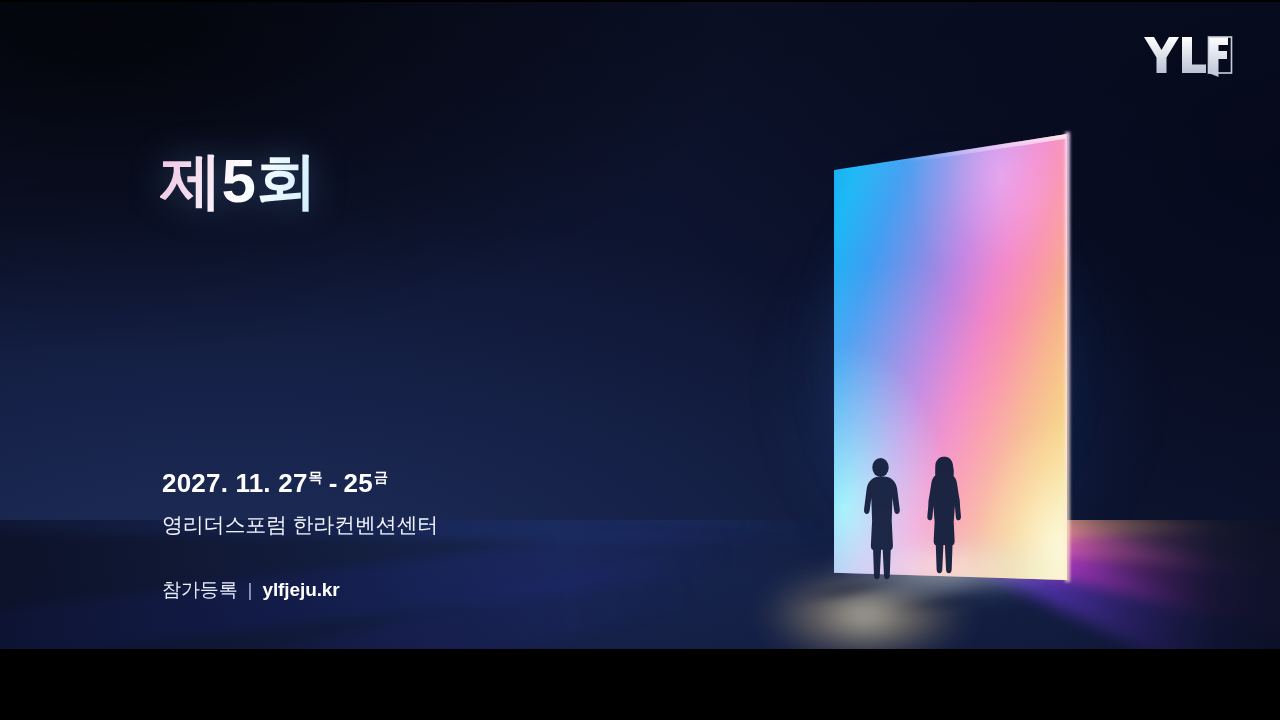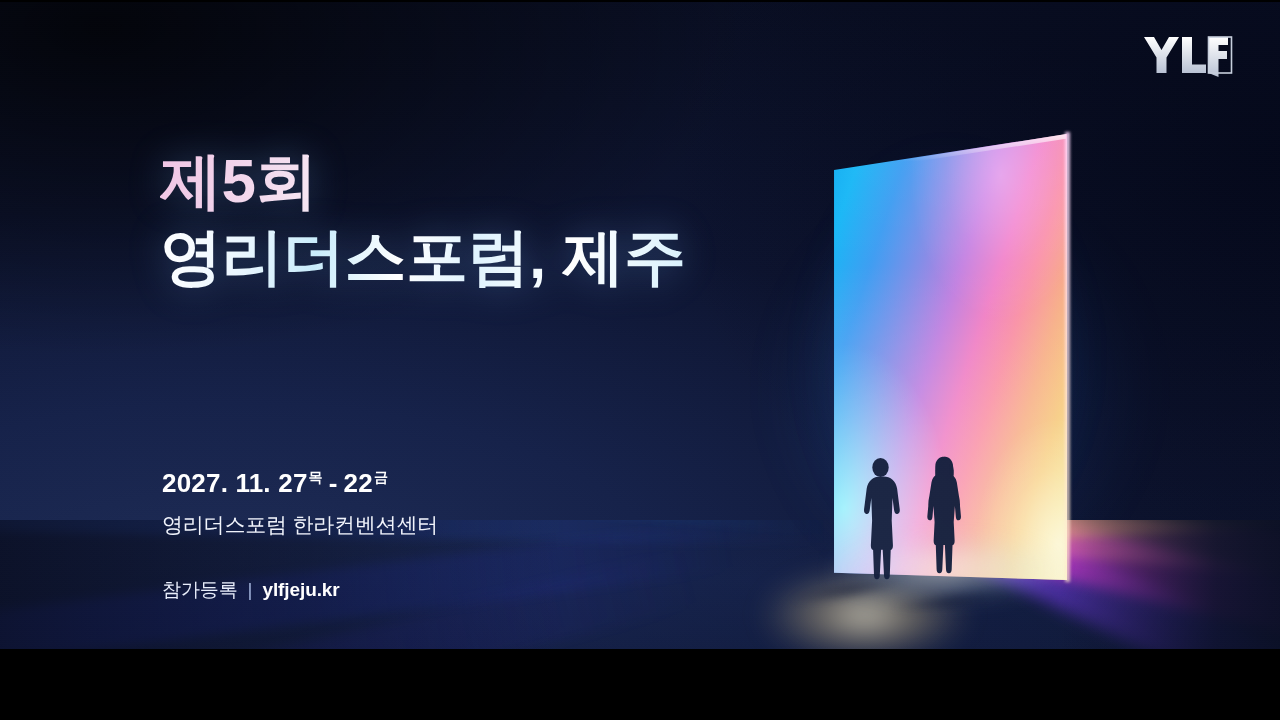--- a/index.html
+++ b/index.html
@@ -347,25 +347,24 @@
 
       <g fill="#14203d" opacity="0.97">
         <path d="M104.5 16.5c-5.4 0-9.2 4-9.2 9.9 0 3.2.9 5.9 2.4 7.6-3.2 1.6-5.3 4-6.2 8.2l-2.1 13.5c-.9 3.6-1.2 7-1.1 10.2l-.9 9.8c-.3 3 .5 4.5 2.3 4.6 1.7.1 2.6-1.2 2.8-3.9l.9-10.5 1.2 16.1-.9 17.7c-.2 3.3.4 5.2 2.1 5.6l.8 24c.1 2.6 1 3.9 2.8 3.9 1.9 0 2.8-1.3 2.9-3.9l1.1-24.3h1.5l1.1 24.3c.1 2.6 1 3.9 2.9 3.9 1.8 0 2.7-1.3 2.8-3.9l.8-24c1.7-.4 2.3-2.3 2.1-5.6l-.9-17.7 1.2-16.1.9 10.5c.2 2.7 1.1 4 2.8 3.9 1.8-.1 2.6-1.6 2.3-4.6l-.9-9.8c.1-3.2-.2-6.6-1.1-10.2l-2.1-13.5c-.9-4.2-3-6.6-6.2-8.2 1.5-1.7 2.4-4.4 2.4-7.6 0-5.9-3.8-9.9-9.2-9.9z"></path>
         <path d="M97.2 22.5c-2.3 5.2-2.6 11.1-1.3 15.6.6 2.1 1.8 2.4 2.4.5 1-3.3 1.1-10.4.6-15.5-.1-1.2-1.2-1.6-1.7-.6zM111.8 22.5c2.3 5.2 2.6 11.1 1.3 15.6-.6 2.1-1.8 2.4-2.4.5-1-3.3-1.1-10.4-.6-15.5.1-1.2 1.2-1.6 1.7-.6z"></path>
       </g>
     </svg>
   </div>
 
   <div class="copy">
     <h1 class="headline-1">제5회</h1>
-    <h1 class="headline-2">영리더스포럼, 제주</h1>
   </div>
 
   <div class="details">
-    <p class="date-line"><span>2027. 11. 27</span><sup>목</sup><span class="date-dash">-</span><span>22</span><sup>금</sup></p>
+    <p class="date-line"><span>2027. 11. 27</span><sup>목</sup><span class="date-dash">-</span><span>25</span><sup>금</sup></p>
     <p class="venue-line">영리더스포럼 한라컨벤션센터</p>
     <p class="register-line"><span>참가등록</span><span class="register-sep">|</span><span class="register-url">ylfjeju.kr</span></p>
   </div>
 
   <div class="logo">
     <svg viewBox="0 0 92 46">
       <defs>
         <linearGradient id="logoGrad" x1="0" y1="0" x2="0" y2="1">
           <stop offset="0%" stop-color="#ffffff"></stop>
           <stop offset="100%" stop-color="#b9c2d4"></stop>

